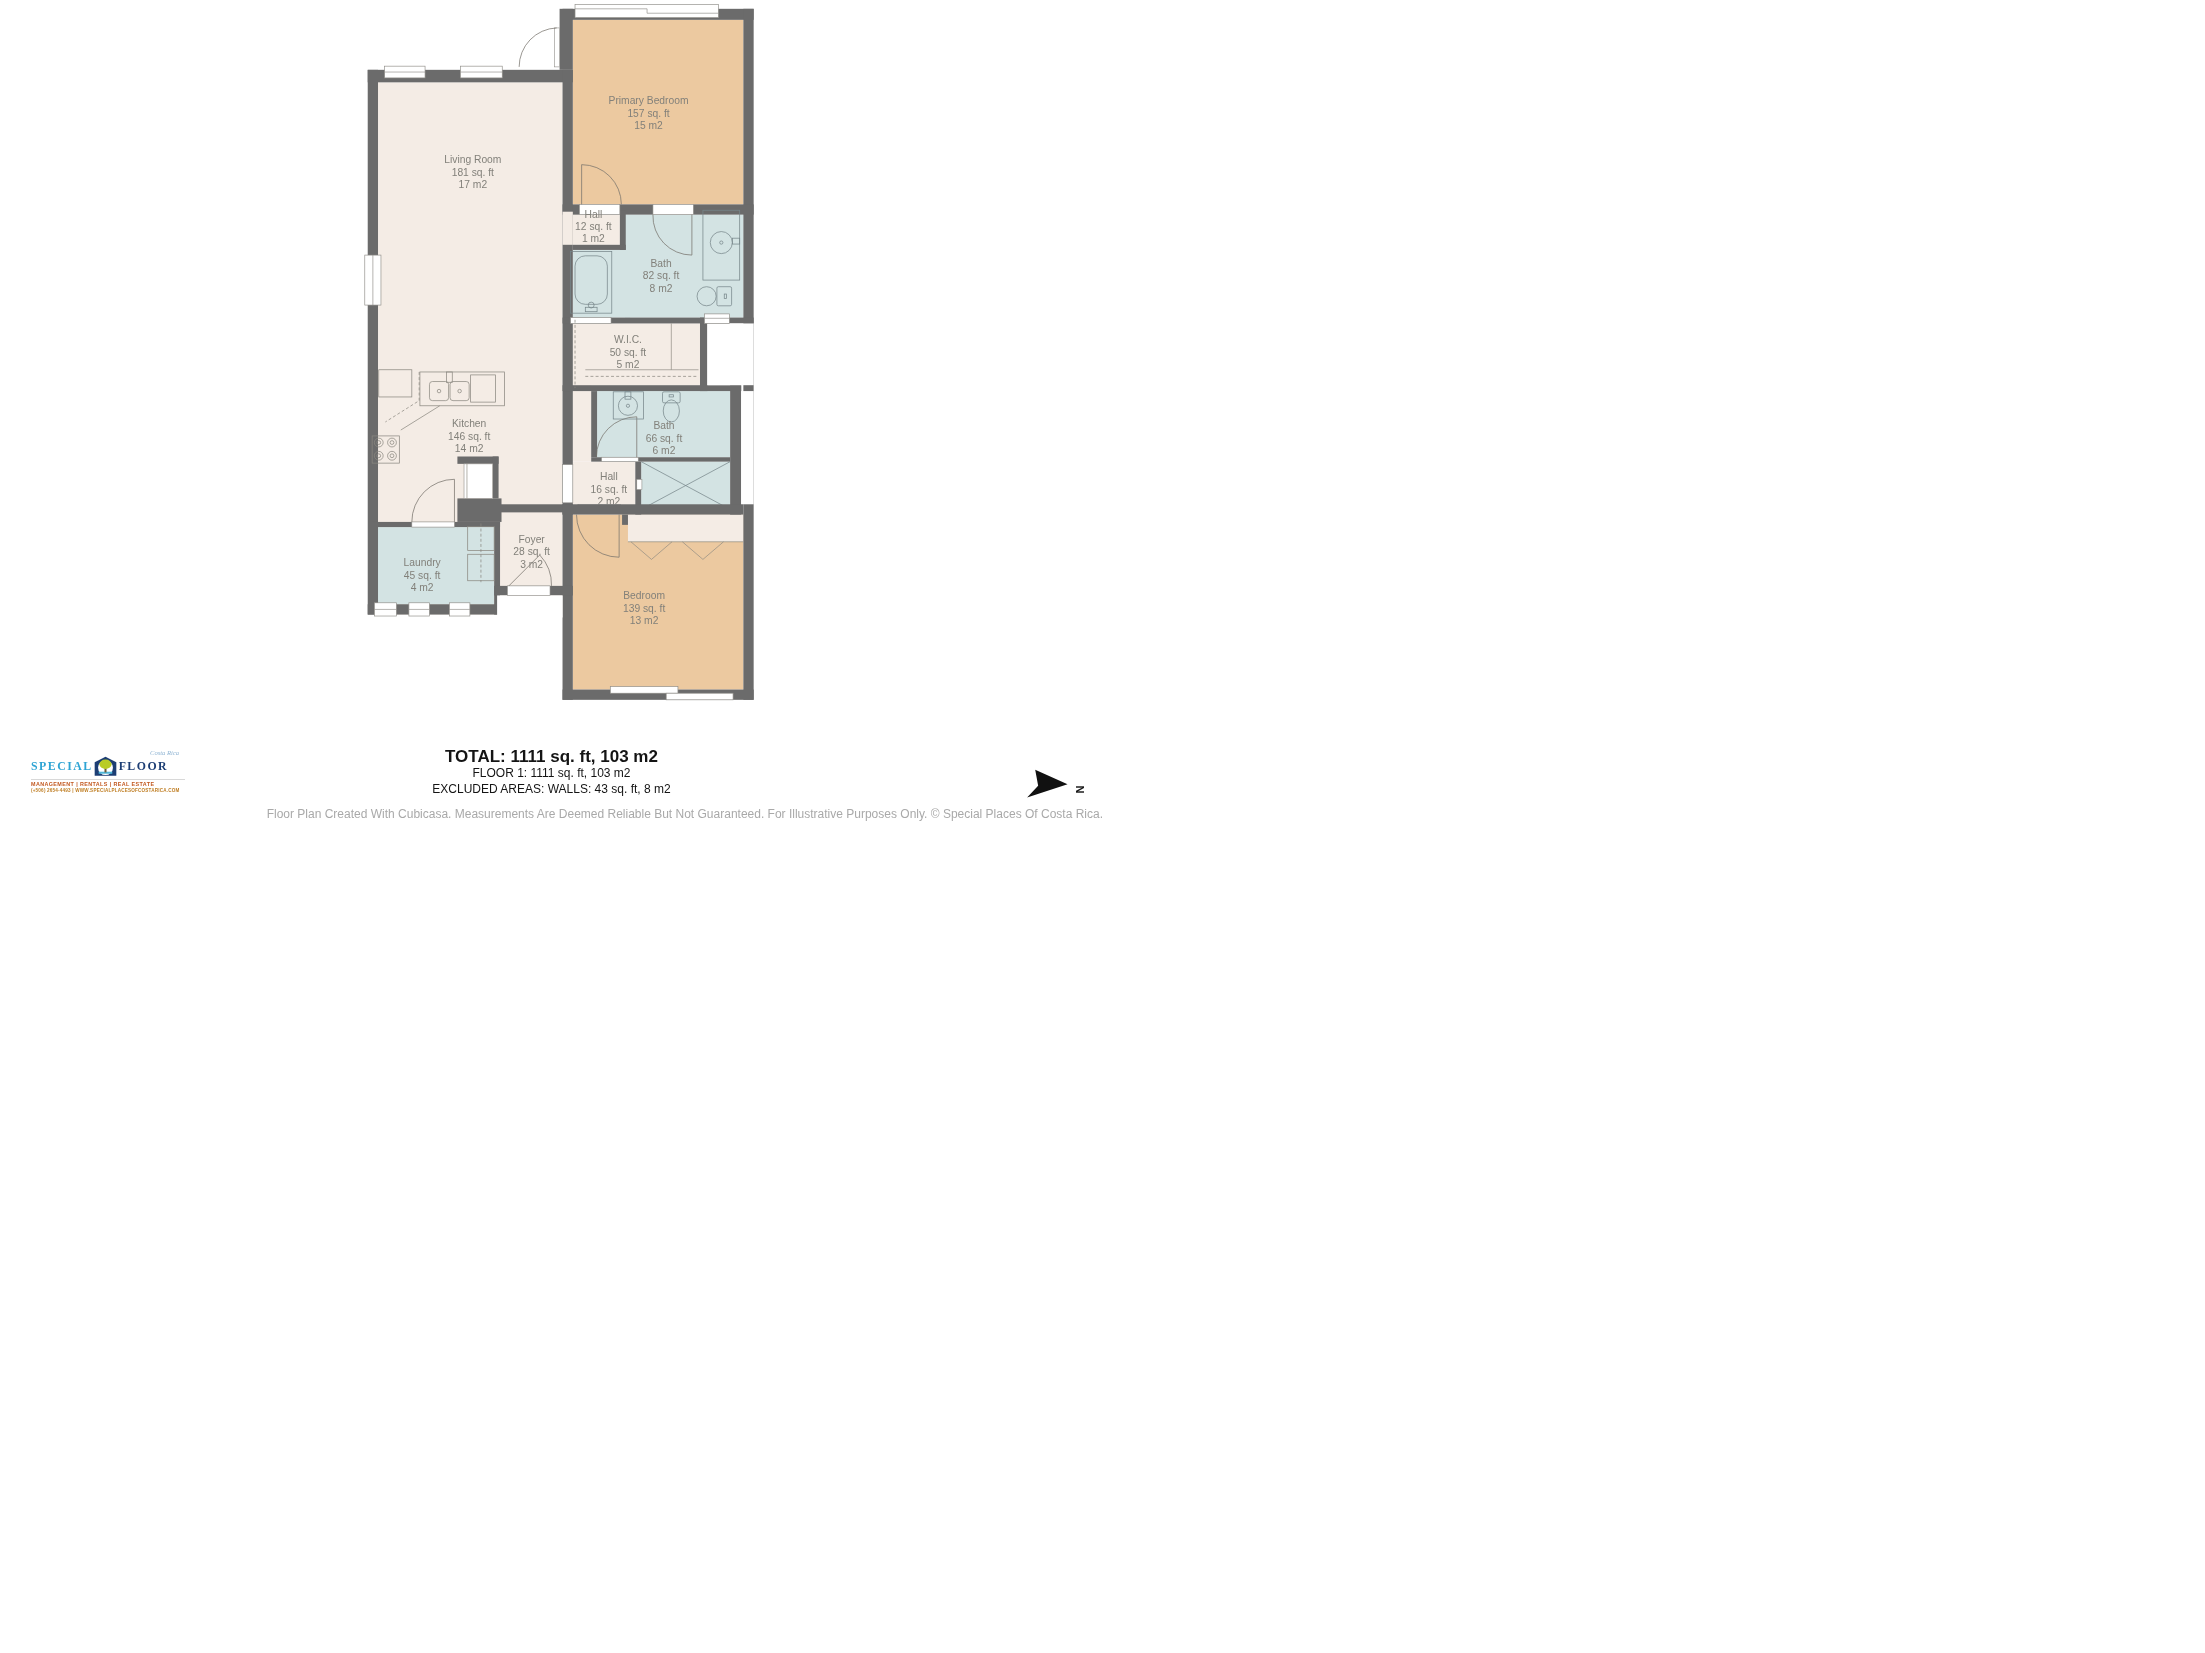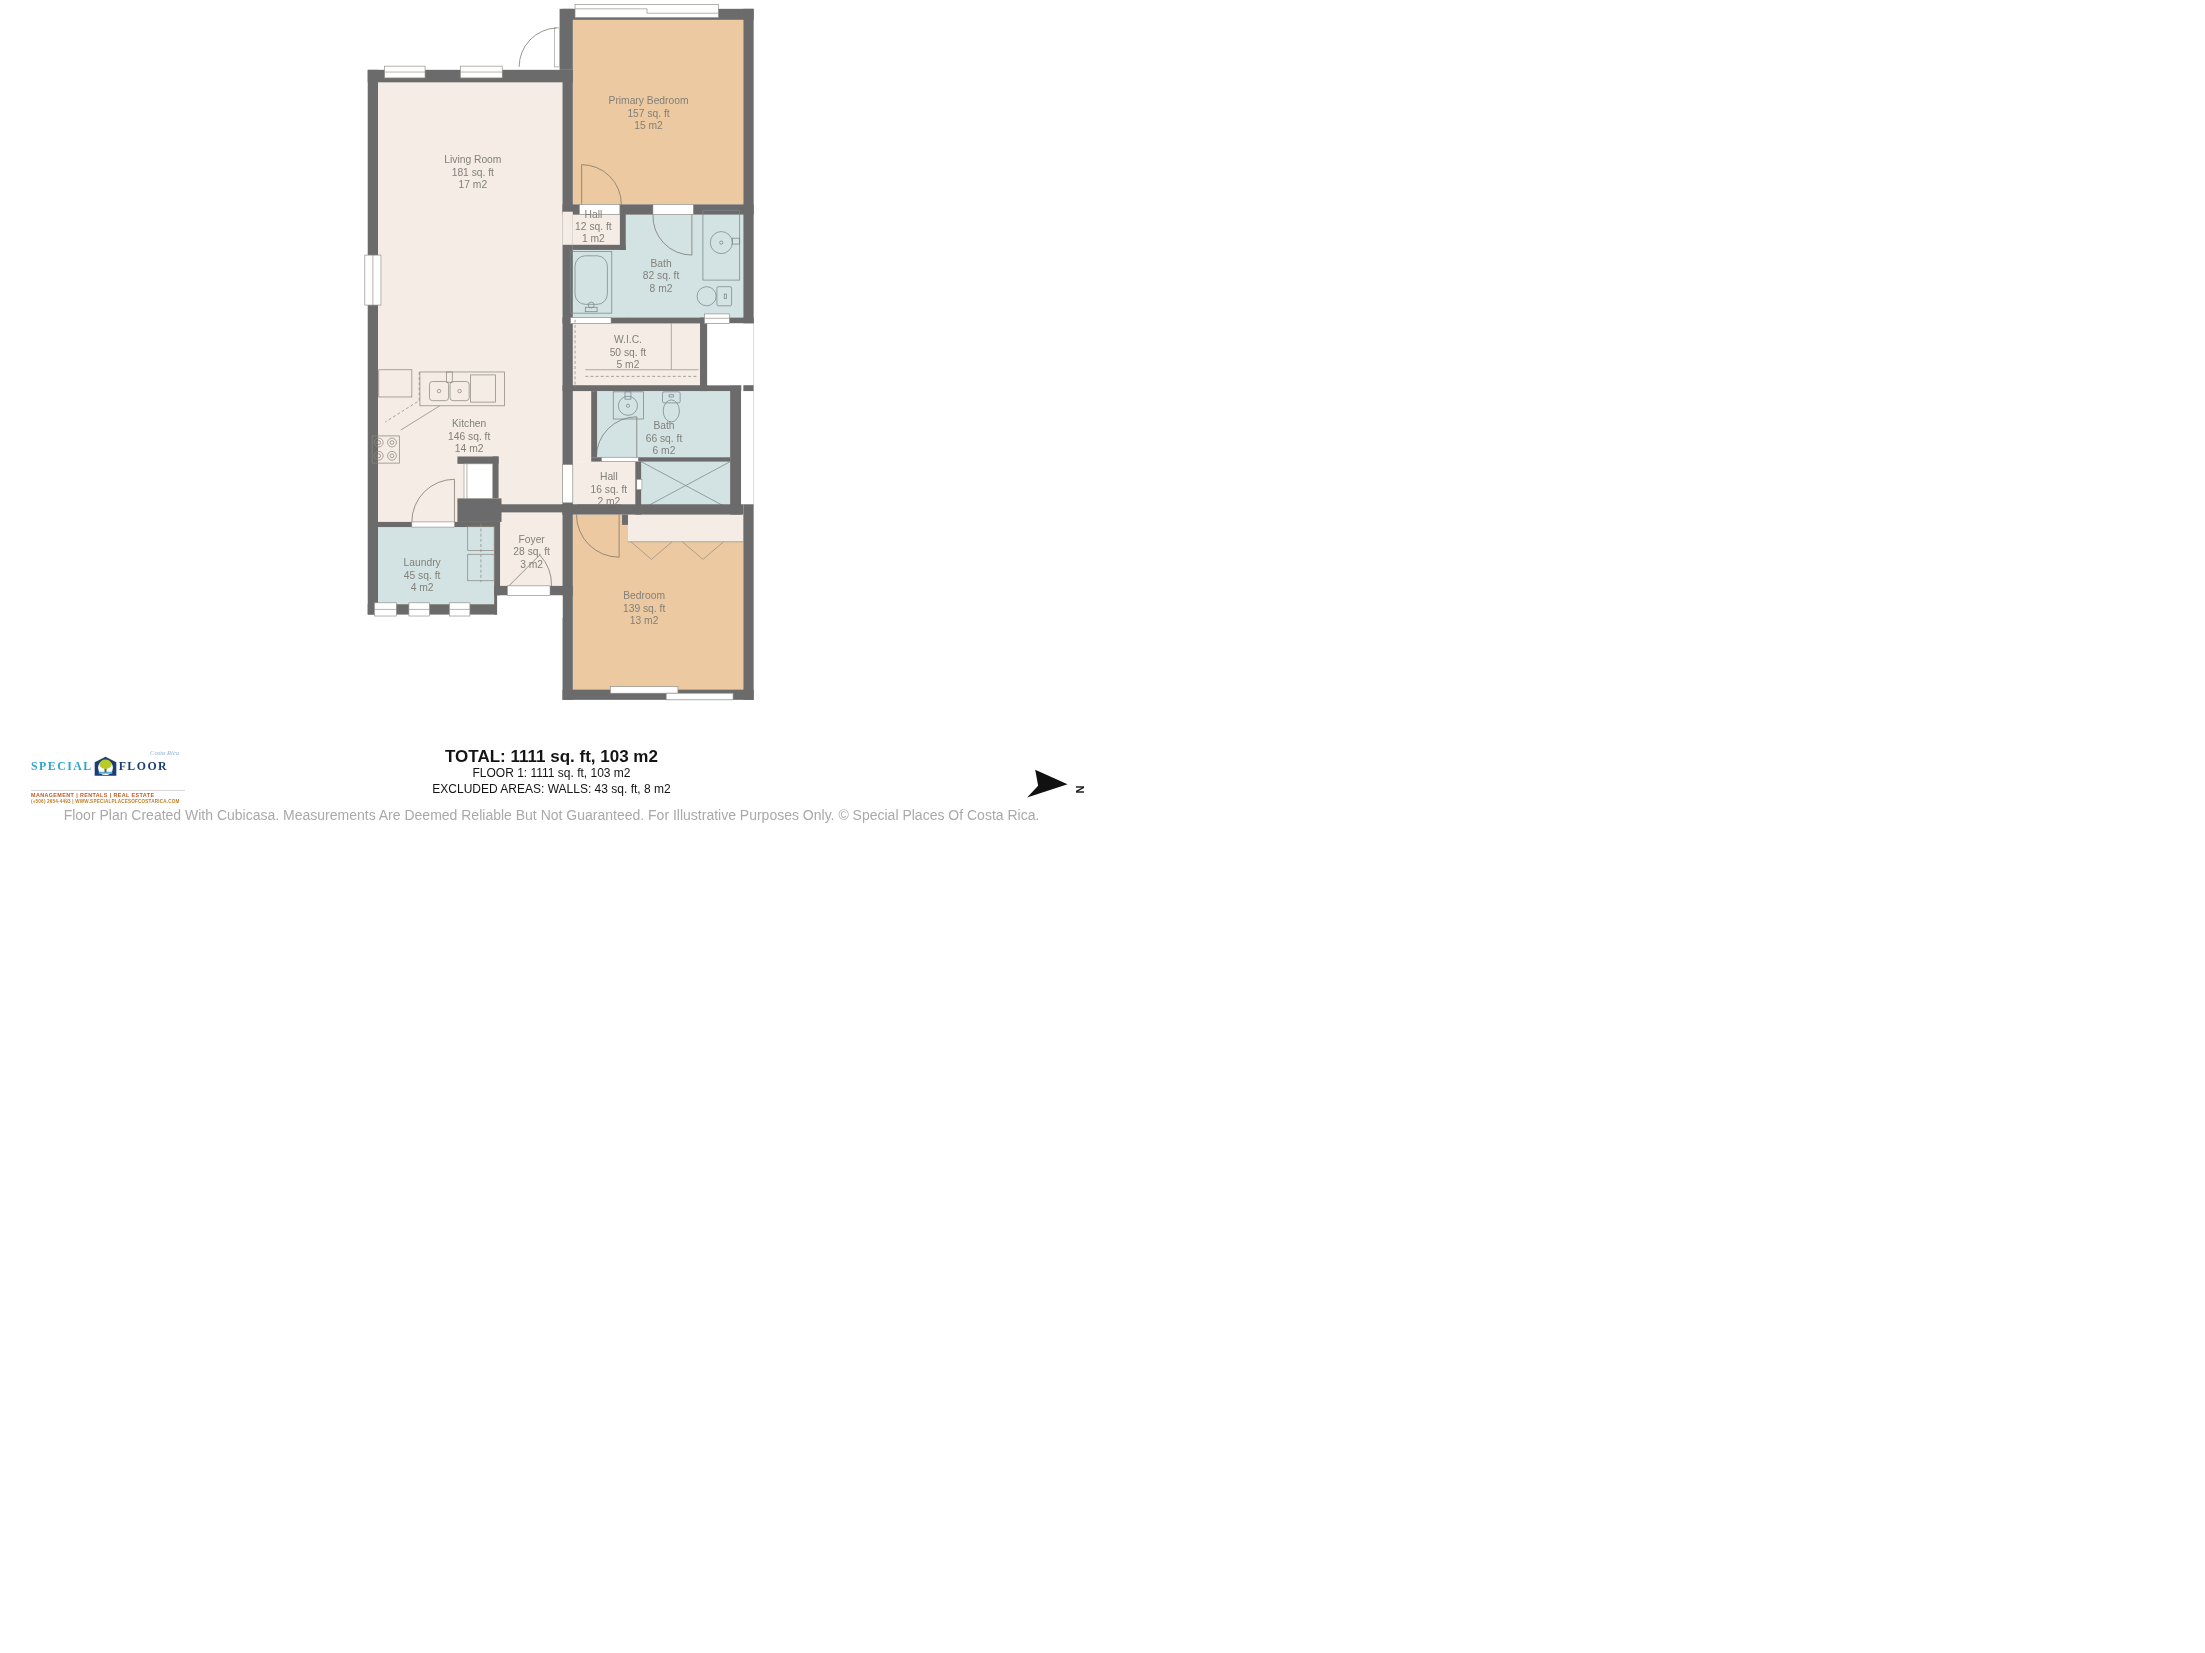--- a/index.html
+++ b/index.html
@@ -26,27 +26,27 @@
   .thin{fill:none;stroke:#8b8880;stroke-width:.9;}
 
   .room-label{font:14px "Liberation Sans",sans-serif;fill:var(--label-text,#82807a);
               text-anchor:middle;}
   .north-n{font:600 15px "Liberation Sans",sans-serif;fill:#1a1a1a;text-anchor:middle;}
 
   
   .summary{position:absolute;left:0;top:749px;width:100%;text-align:center;color:#141414;}
   .summary-total{font-size:17px;font-weight:bold;line-height:16px;}
   .summary-floor,.summary-excluded{font-size:12px;line-height:16px;}
-  .footer-note{position:absolute;left:0;top:807px;width:100%;text-align:center;
-               font-size:14px;color:#a9a9a9;}
+  .footer-note{position:absolute;left:0;top:807px;width:100%;text-align:right;
+               font-size:12px;color:#a9a9a9;}
 
   
   .logo{position:absolute;left:31px;top:756px;width:154px;}
   .logo-top{position:relative;display:flex;align-items:center;justify-content:flex-start;
-            border-bottom:0.7px solid #d8d8d8;padding-bottom:13px;}
+            border-bottom:0.7px solid #d8d8d8;padding-bottom:2px;}
   .logo-special{font-family:"Liberation Serif",serif;font-weight:bold;font-size:11.8px;
                 letter-spacing:1.5px;color:var(--brand-blue,#2ea4d4);}
   .logo-places{font-family:"Liberation Serif",serif;font-weight:bold;font-size:11.8px;
                letter-spacing:1.5px;color:var(--brand-navy,#1d3e74);}
   .logo-house{display:inline-block;width:23px;height:20.6px;margin:0 1.5px;}
   .logo-script{position:absolute;right:5.9px;top:-6.6px;font-family:"Liberation Serif",serif;
                font-style:italic;font-size:6.6px;color:#8fb4d3;}
   .logo-tagline{margin-top:1.5px;font-size:5.4px;font-weight:bold;letter-spacing:0.4px;
                 color:var(--brand-orange,#c2581f);white-space:nowrap;}
   .logo-contact{margin-top:0.7px;font-size:4.6px;font-weight:bold;letter-spacing:0.2px;

